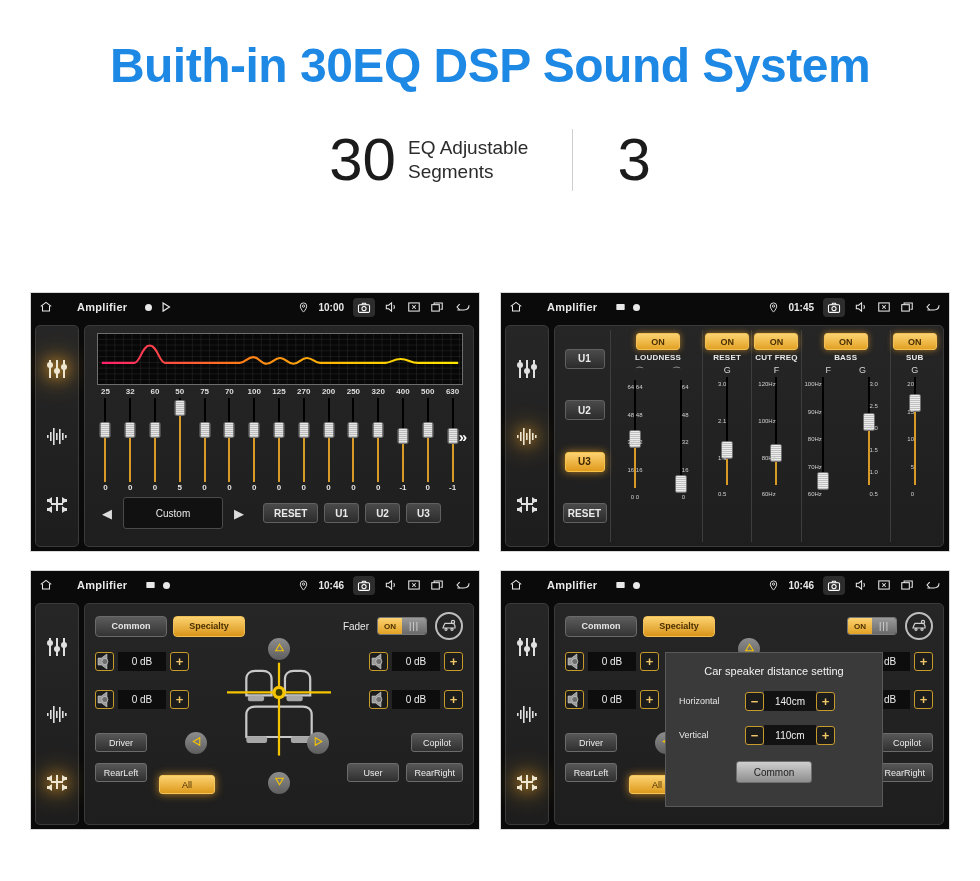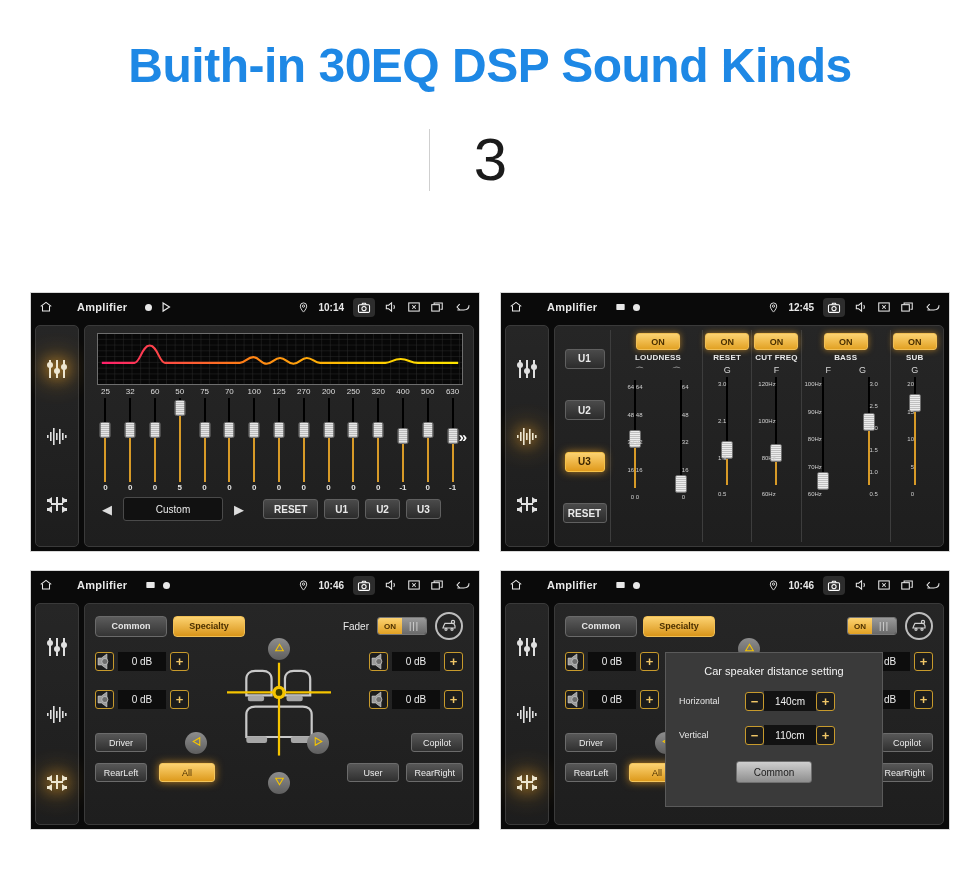--- a/index.html
+++ b/index.html
@@ -102,41 +102,41 @@
 
   
   .eq-graph {
     height:52px; margin:3px 6px 0 8px;
     background:#070707;
     border:1px solid #6e6e6e;
     position:relative;
   }
   .eq-graph svg { width:100%;height:100%; display:block;}
   .eq-freqs { display:flex; margin:2px 4px 0 4px; }
-  .eq-freqs div { flex:1; text-align:center; color:#ddd; font-size:8px; font-weight:normal; }
+  .eq-freqs div { flex:1; text-align:center; color:#ddd; font-size:8px; font-weight:bold; }
   .eq-sliders { display:flex; margin:2px 4px 0 4px; height:96px; position:relative; }
   .eq-col { flex:1; display:flex; flex-direction:column; align-items:center; }
   .eq-track { width:2px; height:84px; background:#000; position:relative; }
   .eq-fill { position:absolute; left:0; width:2px; background:#d79a27; bottom:0; }
   .eq-thumb {
     position:absolute; left:50%; transform:translateX(-50%);
     width:11px; height:16px; border-radius:2px;
     background:linear-gradient(90deg,#b8b8b8,#f2f2f2 40%,#cfcfcf);
     border:1px solid #777;
     background-image:repeating-linear-gradient(180deg,#e6e6e6 0 1px,#bdbdbd 1px 2px);
   }
   .eq-val { color:#e2e2e2; font-size:8px; margin-top:1px; font-weight:bold;}
   .eq-more {
     position:absolute; right:-2px; top:30px;
     color:#fff; font-size:15px; font-weight:bold;
   }
   .eq-bottom { display:flex; align-items:center; gap:6px; margin:3px 8px 0 8px; }
   .arrow-btn { color:#ddd; font-size:13px; width:20px; text-align:center; }
   .custom-box {
-    flex:0 0 100px; height:24px; background:#111; border:1px solid #4a4a4a;
+    flex:0 0 100px; height:32px; background:#111; border:1px solid #4a4a4a;
     border-radius:3px; color:#e9e9e9; font-size:10px;
     display:flex; align-items:center; justify-content:center;
   }
   .dbtn {
     height:20px; border-radius:3px;
     background:linear-gradient(180deg,#4a4a4a,#2c2c2c);
     border:1px solid #606060; color:#eaeaea;
     font-size:10px; display:flex; align-items:center; justify-content:center;
     padding:0 10px; font-weight:bold;
   }
@@ -196,21 +196,21 @@
     display:flex;align-items:center;justify-content:center; line-height:1;
   }
   .dbv { width:48px;height:19px;background:#0d0d0d;border:none;color:#efefef;font-size:10px;
          display:flex;align-items:center;justify-content:center;}
   .sbtn {
     position:absolute; height:19px; min-width:52px;
     border-radius:3px; background:linear-gradient(180deg,#575757,#303030);
     border:1px solid #6b6b6b; color:#ececec; font-size:9px;
     display:flex;align-items:center;justify-content:center; padding:0 7px;
   }
-  .sbtn.act { background:linear-gradient(180deg,#fcd271,#dd9a1c); color:#4a2f00; border-color:#f3c55d; box-shadow:0 0 9px rgba(245,166,35,.75);}
+  .sbtn.act { background:linear-gradient(180deg,#fcd271,#dd9a1c); color:#4a2f00; border-color:#f3c55d; box-shadow:0 0 9px rgba(245,166,35,.75);margin-top:12px;}
   .navcirc {
     position:absolute; width:22px;height:22px;border-radius:50%;
     background:linear-gradient(180deg,#8d8d8d,#5e5e5e);
     display:flex;align-items:center;justify-content:center;
   }
   .spk { position:absolute; width:17px;height:19px; }
 
   
   .dialog {
     position:absolute; left:110px; top:48px; width:218px; height:155px;
@@ -225,23 +225,28 @@
              display:flex;align-items:center;justify-content:center;}
   .confirm {
     margin-top:16px; width:76px;height:22px;border-radius:3px;
     background:linear-gradient(180deg,#cfcfcf,#8e8e8e); border:1px solid #6f6f6f;
     color:#1a1a1a; font-size:10px; display:flex;align-items:center;justify-content:center;
   }
 </style>
 </head>
 <body>
 
-<div class="hero-title">Buith-in 30EQ DSP Sound Kinds</div>
+<div class="hero-title">Buith-in 30EQ DSP Sound System</div>
 
 <div class="stats">
+  <div class="stat">
+    <div class="stat-num">30</div>
+    <div class="stat-txt">EQ Adjustable
+Segments</div>
+  </div>
   <div class="stat-div"></div>
   <div class="stat">
     <div class="stat-num">3</div>
   </div>
 </div>
 
 <div class="panels">
 
   <div class="panel-row">
 
@@ -262,21 +267,21 @@
               </svg>
             </span>
         </span>
         <span class="sb-right">
           <span class="ic" style="width:11px;height:11px">
               <svg viewBox="0 0 24 24" fill="none" stroke="#e8e8e8" stroke-width="2">
                 <path d="M12 22s7-7.5 7-13a7 7 0 10-14 0c0 5.5 7 13 7 13z"></path>
                 <circle cx="12" cy="9" r="2.5"></circle>
               </svg>
             </span>
-          <span class="sb-time">10:14</span>
+          <span class="sb-time">10:00</span>
           <span class="cam-hl">
               <span class="ic">
                 <svg viewBox="0 0 24 24" fill="none" stroke="#fff" stroke-width="1.8">
                   <rect x="2.5" y="6.5" width="19" height="13" rx="2"></rect>
                   <circle cx="12" cy="13" r="3.6"></circle>
                   <path d="M8 6.5l1.6-2.5h4.8L16 6.5"></path>
                 </svg>
               </span>
             </span>
           <span class="ic">
@@ -515,21 +520,21 @@
             </span>
           <span class="dot"></span>
         </span>
         <span class="sb-right">
           <span class="ic" style="width:11px;height:11px">
               <svg viewBox="0 0 24 24" fill="none" stroke="#e8e8e8" stroke-width="2">
                 <path d="M12 22s7-7.5 7-13a7 7 0 10-14 0c0 5.5 7 13 7 13z"></path>
                 <circle cx="12" cy="9" r="2.5"></circle>
               </svg>
             </span>
-          <span class="sb-time">12:45</span>
+          <span class="sb-time">01:45</span>
           <span class="cam-hl">
               <span class="ic">
                 <svg viewBox="0 0 24 24" fill="none" stroke="#fff" stroke-width="1.8">
                   <rect x="2.5" y="6.5" width="19" height="13" rx="2"></rect>
                   <circle cx="12" cy="13" r="3.6"></circle>
                   <path d="M8 6.5l1.6-2.5h4.8L16 6.5"></path>
                 </svg>
               </span>
             </span>
           <span class="ic">

